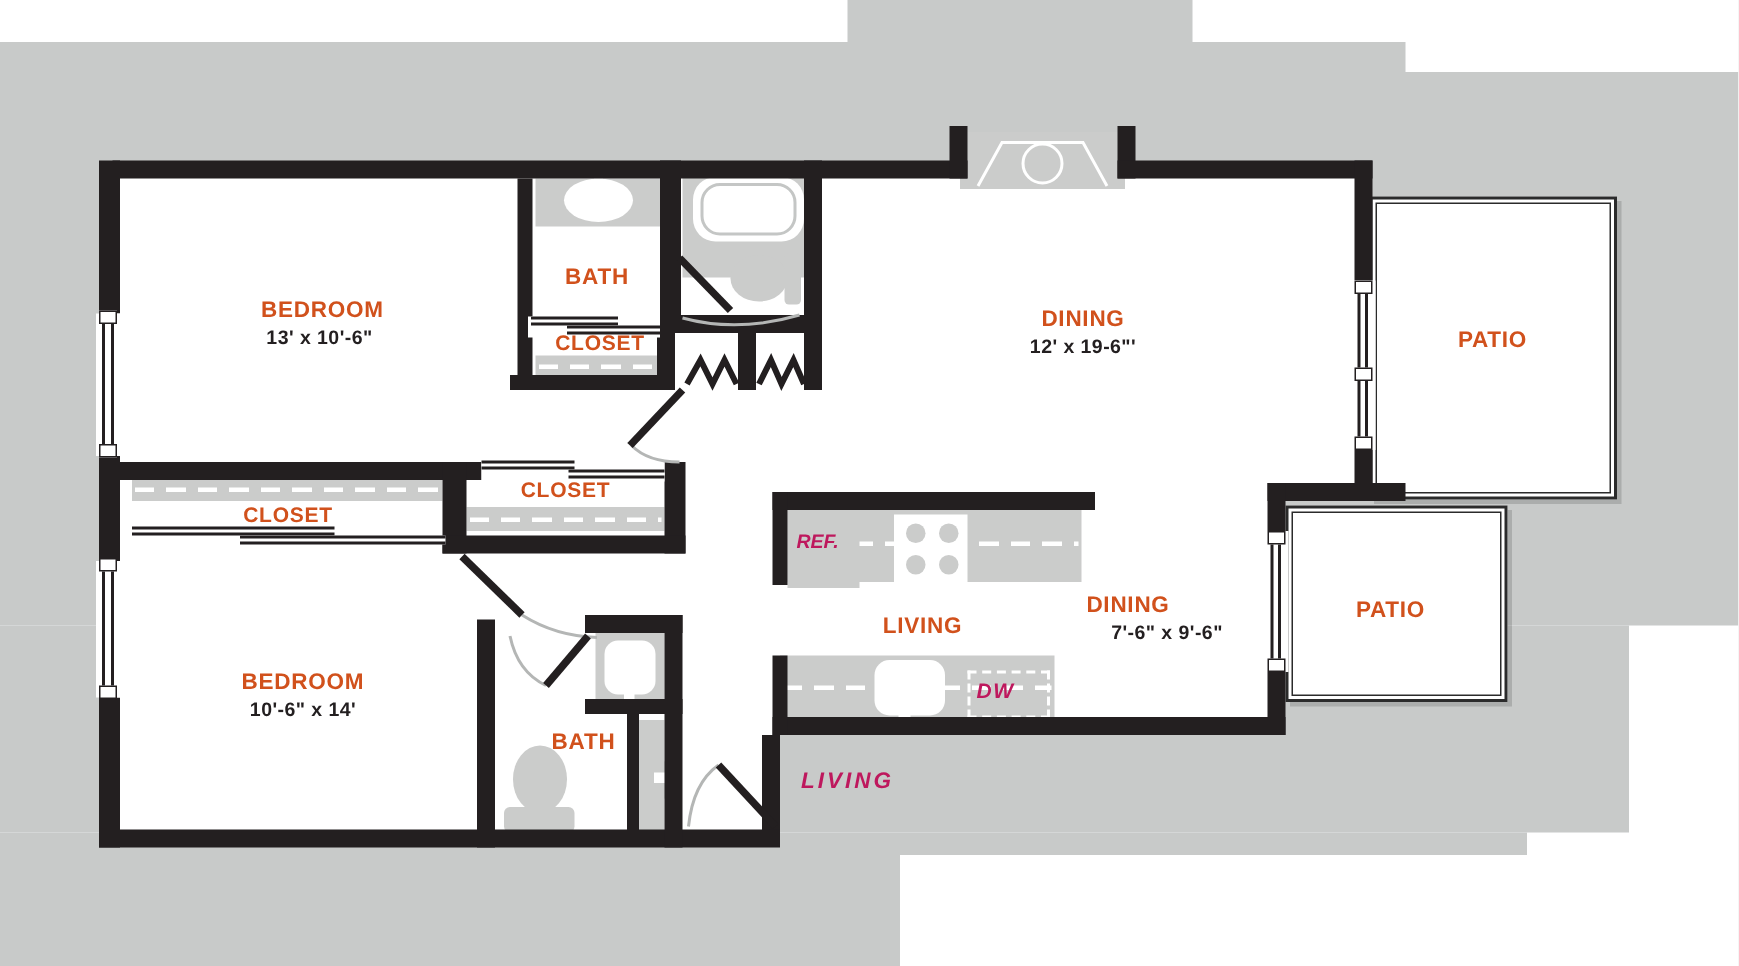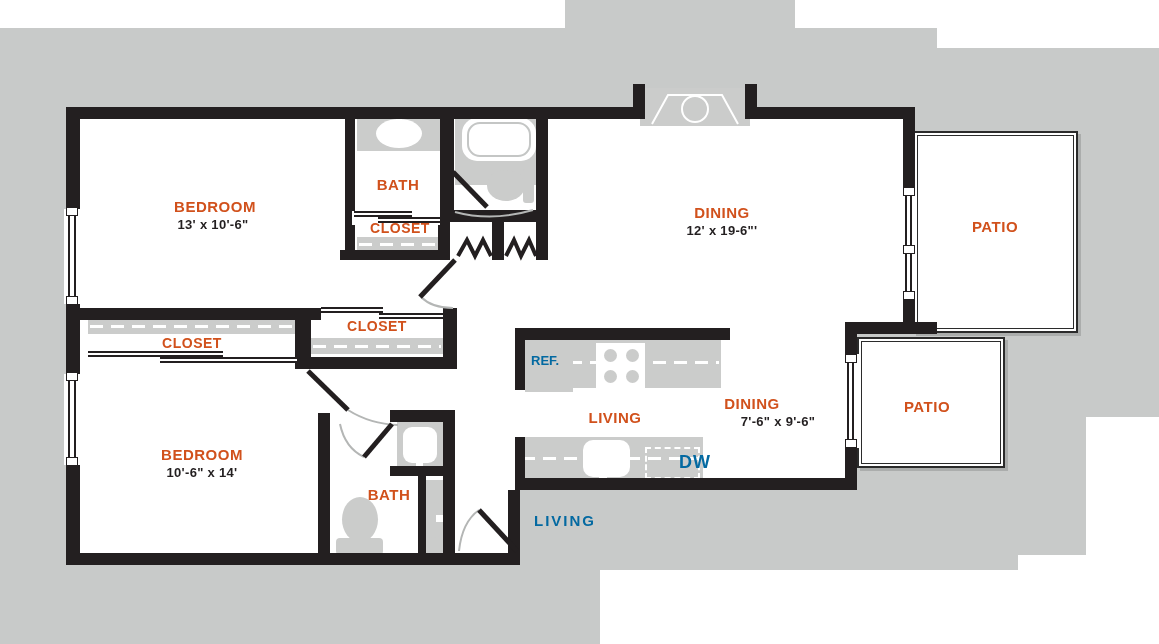--- a/index.html
+++ b/index.html
@@ -12,21 +12,21 @@
   .shelf{background:#cbcccb;}
   .dashline{height:3px;background:repeating-linear-gradient(90deg,#fff 0 13px,rgba(0,0,0,0) 13px 21px);}
   .slide{background:#fff;border-top:2px solid #231f20;border-bottom:2px solid #231f20;height:6px;}
   .sill{background:#fff;border:1px solid #231f20;}
   .vline{width:2px;background:#231f20;}
   .patio{background:#fff;border:2px solid #2b2b2b;box-shadow:3px 3px 0 rgba(0,0,0,.14);}
   .patio .inner{position:absolute;left:2px;top:2px;right:2px;bottom:2px;border:1px solid #2b2b2b;}
   .room-label{color:#d1511c;font-weight:bold;font-size:15px;letter-spacing:.5px;transform:translateX(-50%);white-space:nowrap;}
   .closet-label{font-size:14px;}
   .dim-label{color:#231f20;font-weight:bold;font-size:13px;letter-spacing:.3px;transform:translateX(-50%);white-space:nowrap;}
-  .black-label{color:#0369a1;font-weight:600;white-space:nowrap;}
+  .black-label{color:#be185d;font-weight:600;white-space:nowrap;font-style:italic;}
   svg.overlay{left:0;top:0;pointer-events:none;}
 </style>
 </head>
 <body>
 
 <div id="plan">
 
   <div class="gray" style="left:565px;top:0;width:230px;height:30px;"></div>
   <div class="gray" style="left:0;top:28px;width:937px;height:22px;"></div>
   <div class="gray" style="left:0;top:48px;width:1159px;height:369px;"></div>
@@ -219,15 +219,15 @@
   <div class="room-label" style="left:927px;top:398px;">PATIO</div>
 
   <div class="room-label" style="left:202px;top:446px;">BEDROOM</div>
   <div class="dim-label" style="left:202px;top:465px;">10'-6" x 14'</div>
 
   <div class="room-label" style="left:389px;top:486px;">BATH</div>
 
   <div class="black-label" style="left:534px;top:512px;font-size:15px;letter-spacing:2px;font-weight:600;">LIVING</div>
 
   <div class="black-label" style="left:531px;top:353px;font-size:13px;font-weight:600;">REF.</div>
-  <div class="black-label" style="left:651px;top:452px;font-size:18px;font-weight:600;letter-spacing:1px;margin-left:28px;">DW</div>
+  <div class="black-label" style="left:651px;top:452px;font-size:14px;font-weight:600;letter-spacing:1px;">DW</div>
 
 </div>
 
 </body></html>

